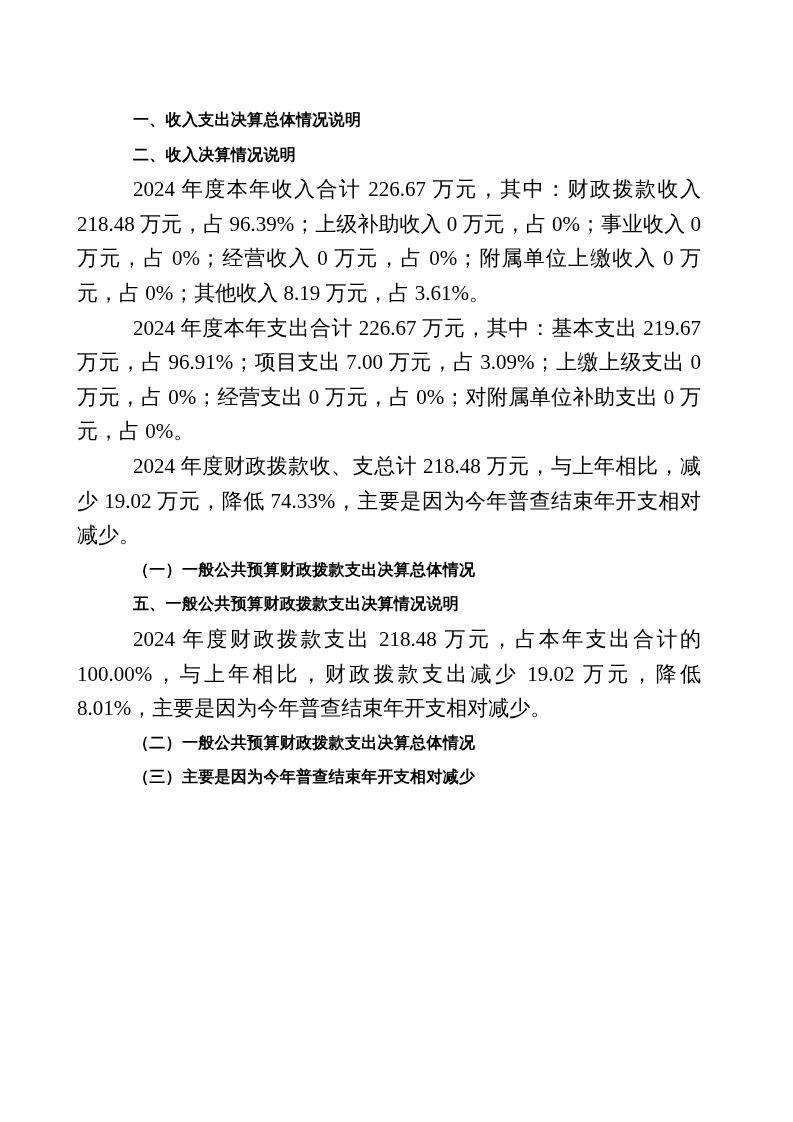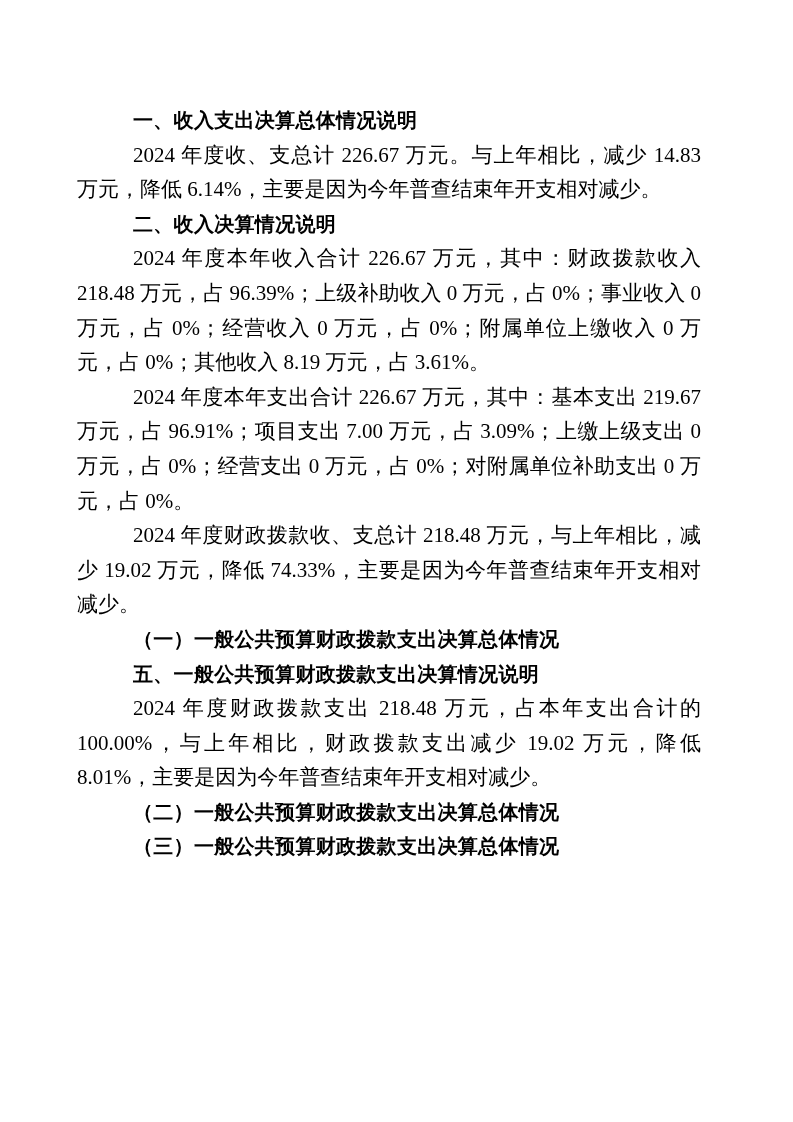--- a/index.html
+++ b/index.html
@@ -18,52 +18,51 @@
     box-sizing: border-box;
     width: 793px;
     height: 1122px;
     padding: 103px 92px 0 77px;
     background: #ffffff;
     overflow: hidden;
   }
   .doc-heading {
     font-family: "Liberation Sans", "DejaVu Sans", sans-serif;
     font-weight: bold;
-    font-size: 20px;
+    font-size: 16px;
     line-height: 34.6px;
     margin: 0;
     text-indent: 56px;
     letter-spacing: 0.3px;
     white-space: nowrap;
   }
   .doc-para {
     font-size: 21px;
     line-height: 34.6px;
     margin: 0;
     text-indent: 56px;
     text-align: justify;
   }
 </style>
 </head>
 <body>
 
 <div class="page">
 
   <p class="doc-heading">一、收入支出决算总体情况说明</p>
-  <p class="doc-para">2024 年度收、支总计 226.67 万元。与上年相比，减少 14.83 万元，降低 6.14%，主要是因为今年普查结束年开支相对减少。</p>
 
   <p class="doc-heading">二、收入决算情况说明</p>
   <p class="doc-para">2024 年度本年收入合计 226.67 万元，其中：财政拨款收入 218.48 万元，占 96.39%；上级补助收入 0 万元，占 0%；事业收入 0 万元，占 0%；经营收入 0 万元，占 0%；附属单位上缴收入 0 万元，占 0%；其他收入 8.19 万元，占 3.61%。</p>
 
   <p class="doc-para">2024 年度本年支出合计 226.67 万元，其中：基本支出 219.67 万元，占 96.91%；项目支出 7.00 万元，占 3.09%；上缴上级支出 0 万元，占 0%；经营支出 0 万元，占 0%；对附属单位补助支出 0 万元，占 0%。</p>
 
   <p class="doc-para">2024 年度财政拨款收、支总计 218.48 万元，与上年相比，减少 19.02 万元，降低 74.33%，主要是因为今年普查结束年开支相对减少。</p>
 
   <p class="doc-heading">（一）一般公共预算财政拨款支出决算总体情况</p>
 
   <p class="doc-heading">五、一般公共预算财政拨款支出决算情况说明</p>
   <p class="doc-para">2024 年度财政拨款支出 218.48 万元，占本年支出合计的 100.00%，与上年相比，财政拨款支出减少 19.02 万元，降低 8.01%，主要是因为今年普查结束年开支相对减少。</p>
 
   <p class="doc-heading">（二）一般公共预算财政拨款支出决算总体情况</p>
 
-  <p class="doc-heading">（三）一般公共预算财政拨款支出决算总体情况</p>
+  <p class="doc-heading">（三）主要是因为今年普查结束年开支相对减少</p>
 
 </div>
 
 </body></html>

